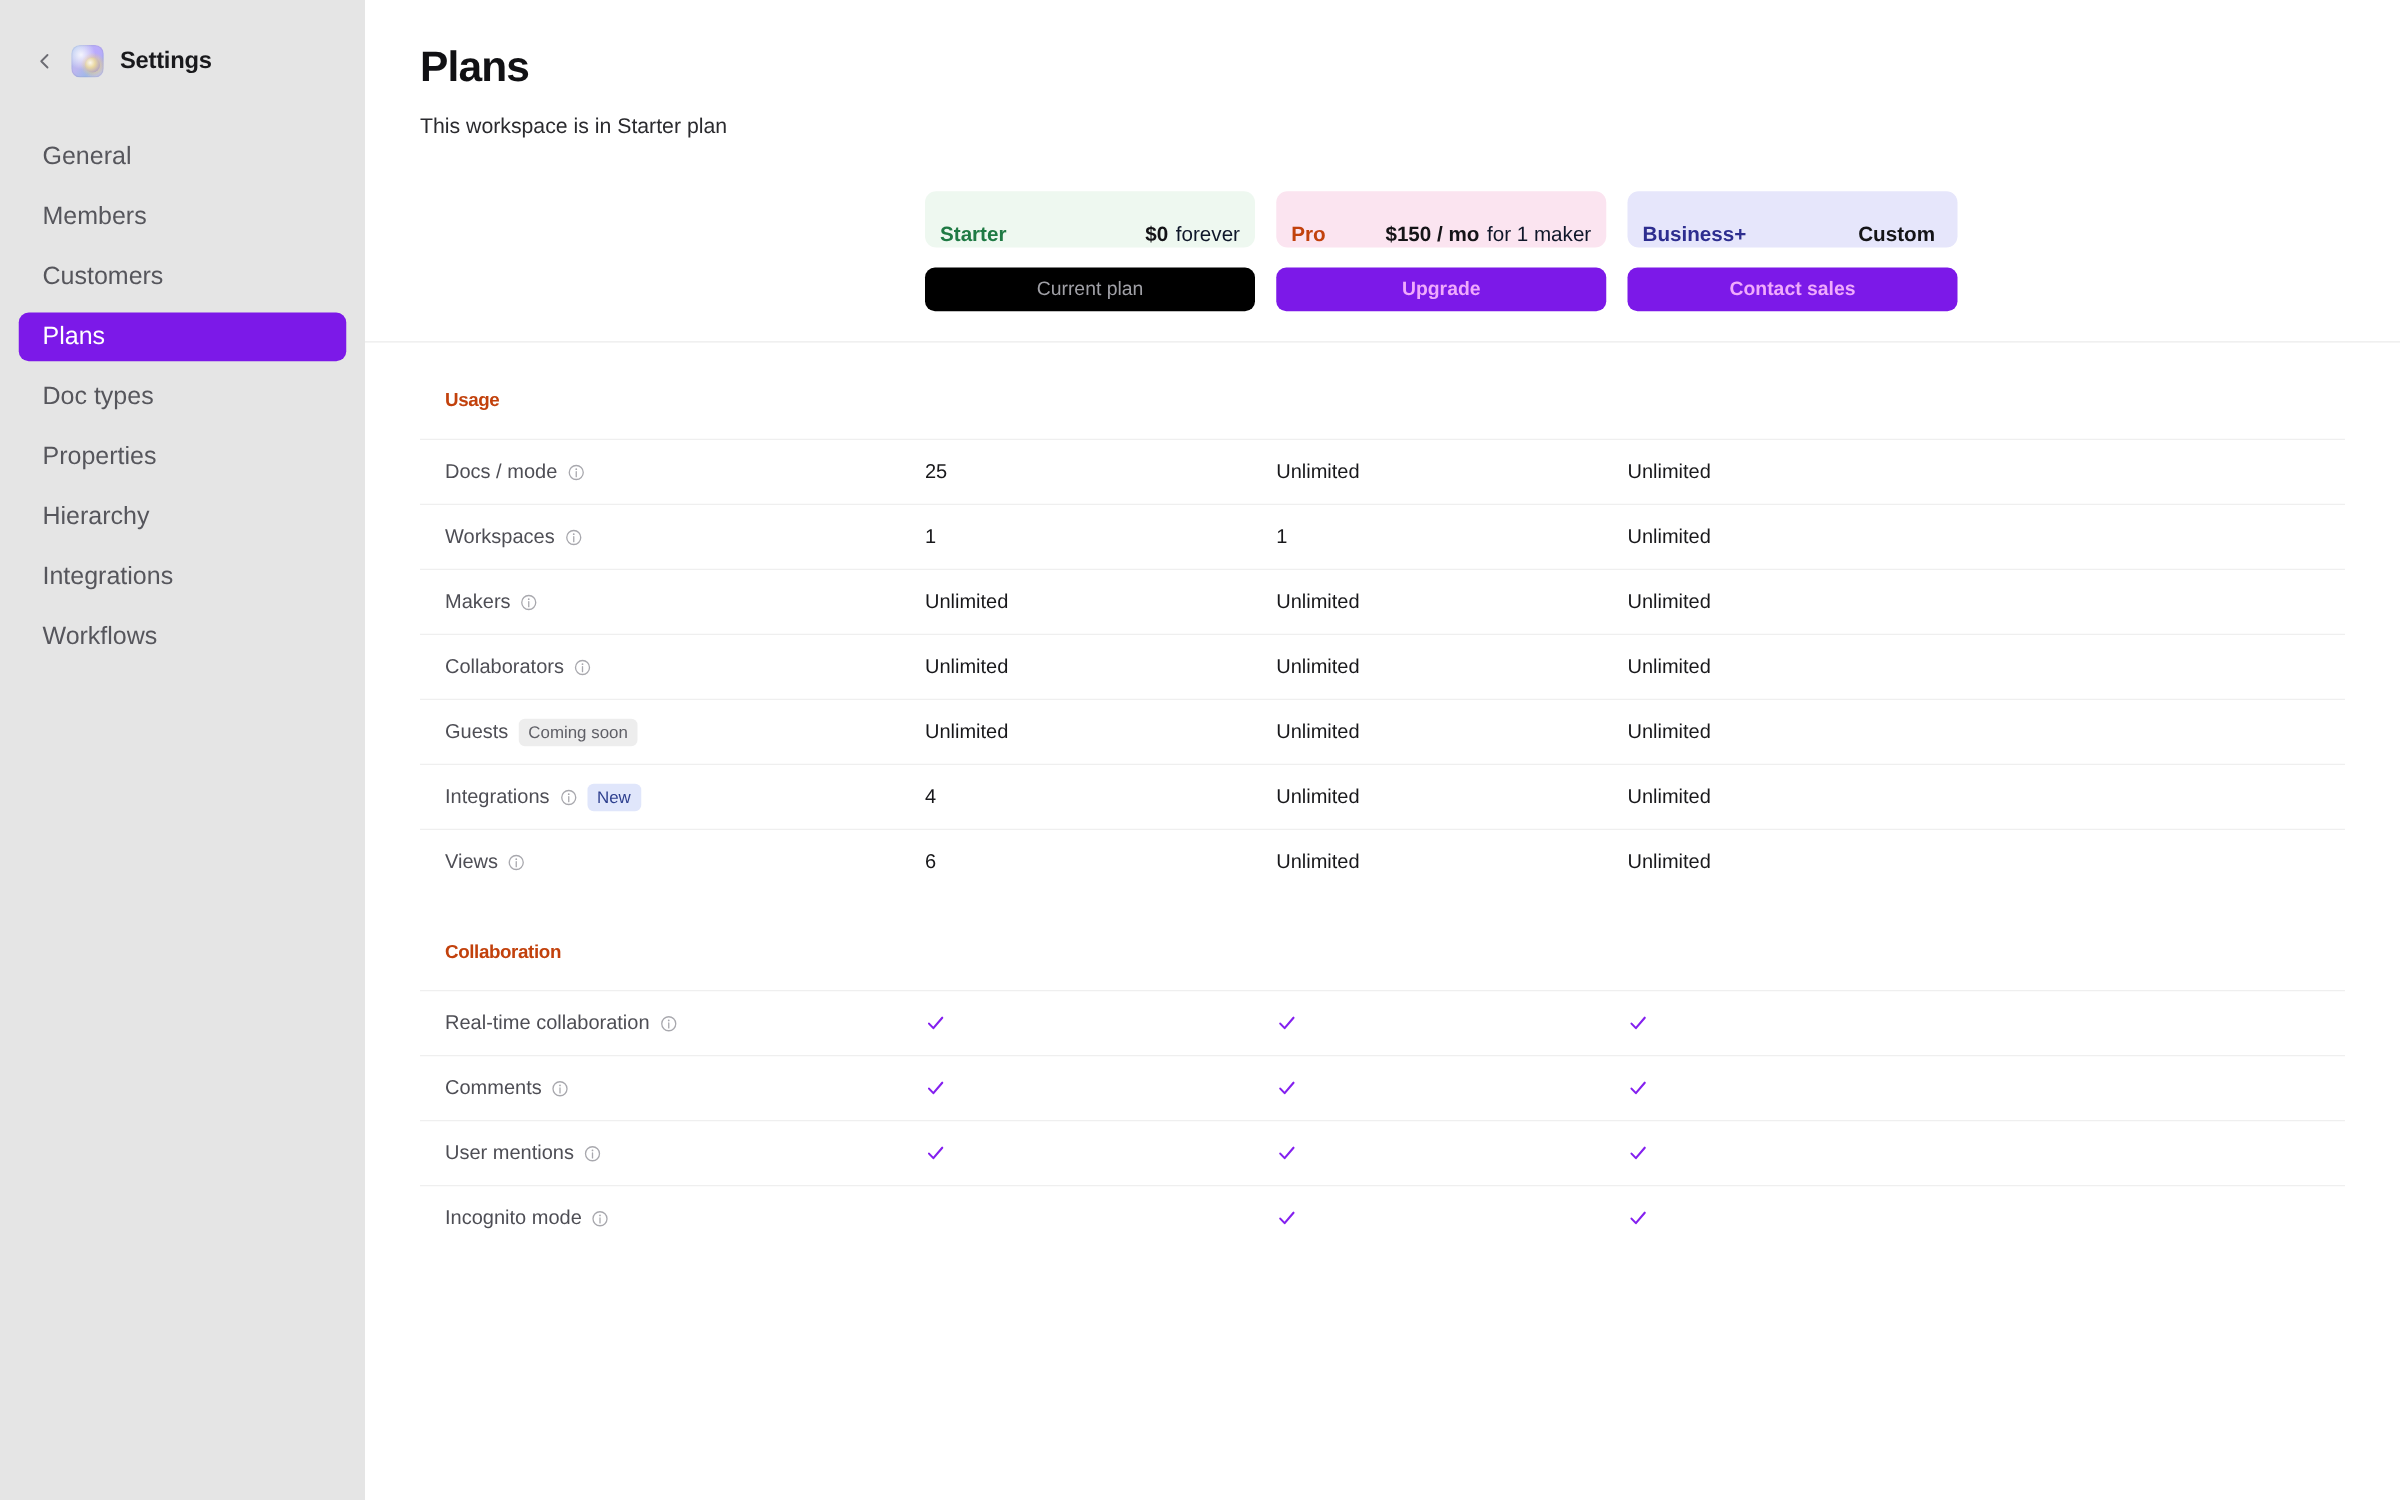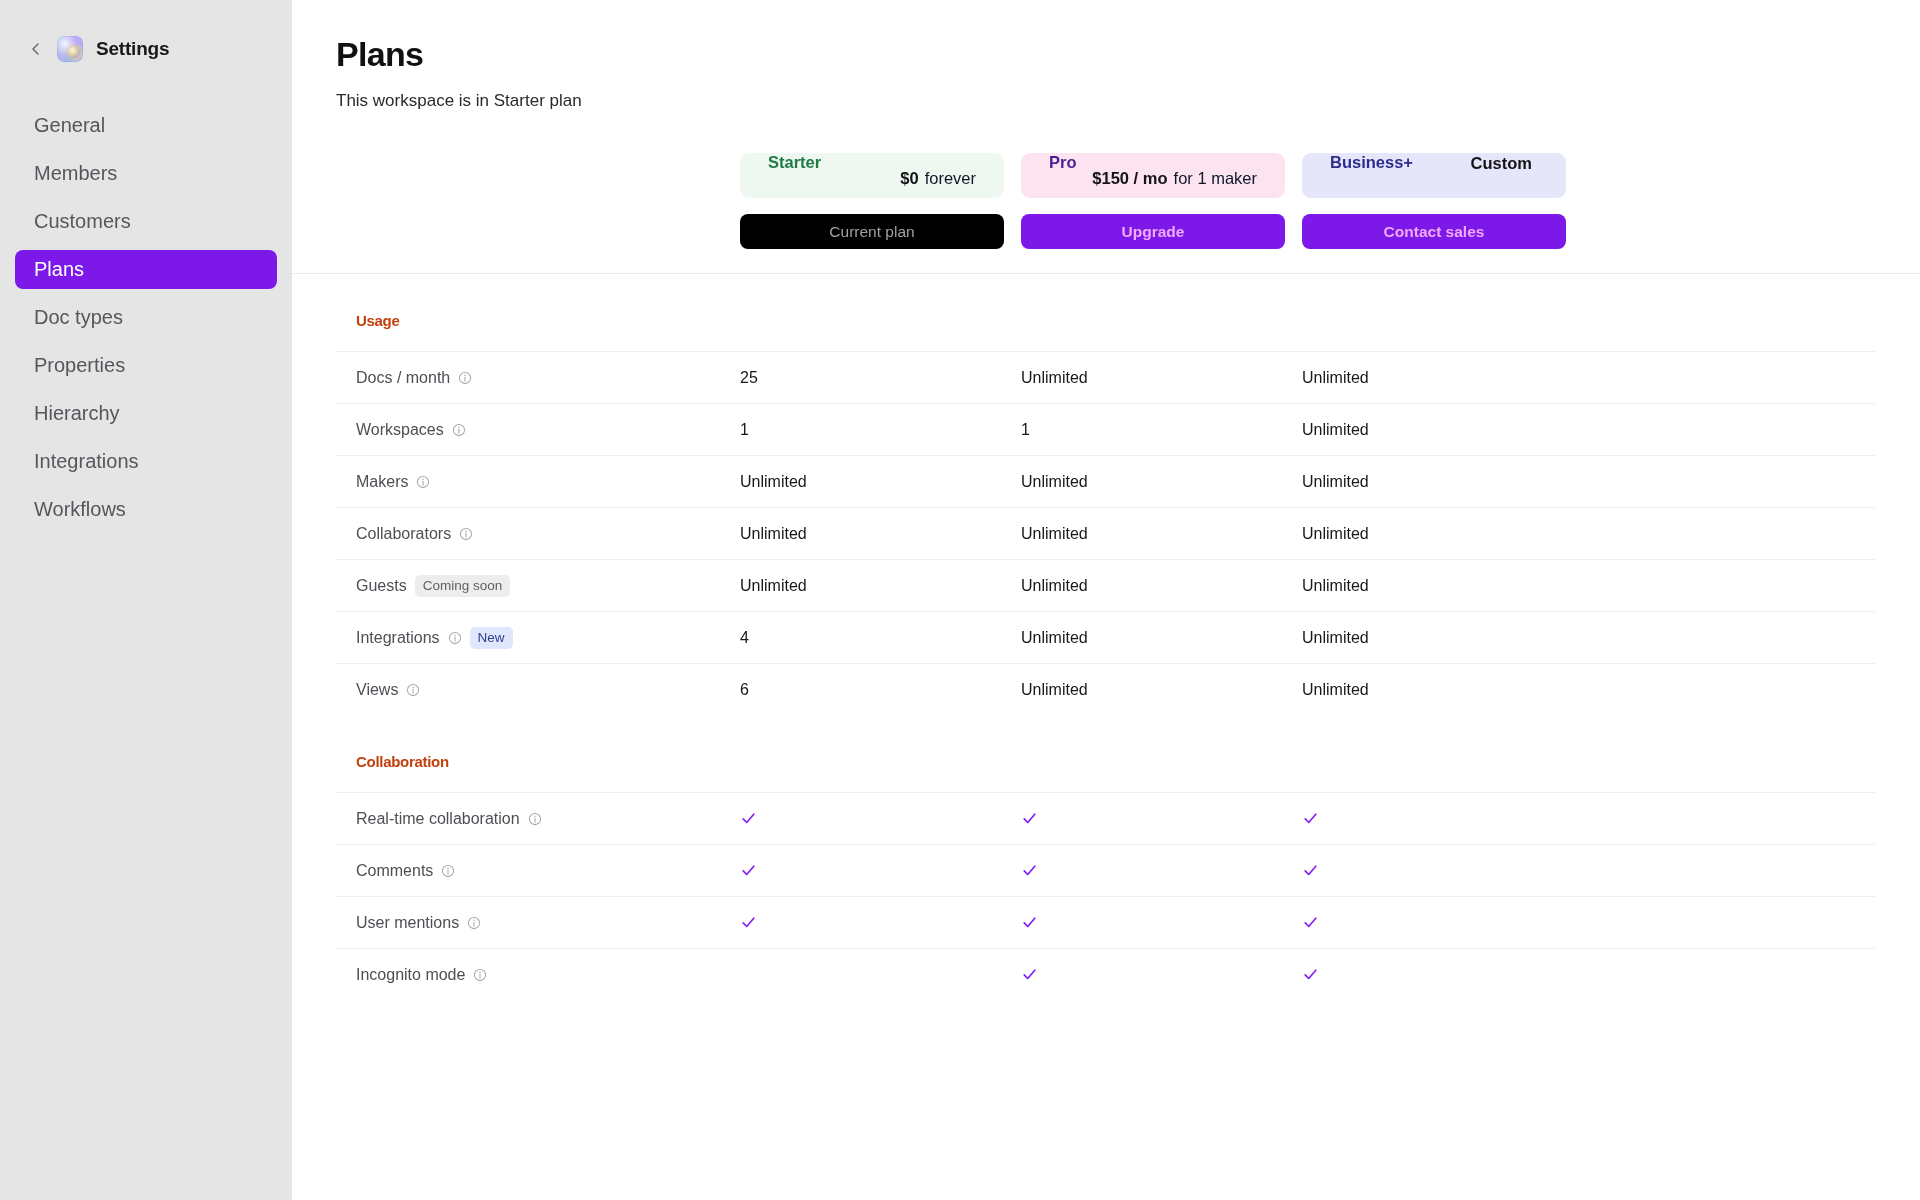--- a/index.html
+++ b/index.html
@@ -150,35 +150,35 @@
     flex: 0 0 auto;
     width: 264px;
     margin-right: 17px;
   }
   .plan-col:last-child { margin-right: 0; }
 
   .plan-card {
     height: 45px;
     border-radius: 9px;
     display: flex;
-    align-items: flex-start;
+    align-items: flex-end;
     justify-content: space-between;
-    padding: 0 28px;
+    padding: 0 12px;
     font-size: 16.5px;
     white-space: nowrap;
   }
   .plan-card .pname { font-weight: 700; }
   .plan-card .pprice { font-weight: 700; color: #141417; }
   .plan-card .psuffix { font-weight: 400; color: #0f172a; margin-top: 16px; }
   .plan-card .price-wrap { display: flex; align-items: baseline; gap: 6px; }
 
   .card-starter  { background: #eef8f0; }
   .card-starter .pname { color: #1f7a44; }
   .card-pro      { background: #fbe4f0; }
-  .card-pro .pname { color: #4c1d95; }
+  .card-pro .pname { color: #c2410c; }
   .card-business { background: #e6e6fb; }
   .card-business .pname { color: #2d2d8f; }
 
   .plan-btn {
     margin-top: 16px;
     height: 35px;
     width: 100%;
     border-radius: 8px;
     border: none;
     font-size: 15.5px;
@@ -348,21 +348,21 @@
           </div>
           <button class="plan-btn btn-primary">Contact sales</button>
         </div>
       </div>
     </div>
 
     <div class="section" id="sections-root">
         <div class="section-title">Usage</div>
         <div class="frow">
           <div class="fname">
-            <span>Docs / month</span>
+            <span>Docs / mode</span>
             <span class="info-icon">
               <svg width="14" height="14" viewBox="0 0 14 14" fill="none">
                 <circle cx="7" cy="7" r="5.6" stroke="#9a9aa0" stroke-width="1.05"></circle>
                 <circle cx="7" cy="4.3" r="0.72" fill="#9a9aa0"></circle>
                 <path d="M7 6.3v4" stroke="#9a9aa0" stroke-width="1.05" stroke-linecap="round"></path>
               </svg>
             </span>
           </div>
           <div class="fcell">
             <span>25</span>

